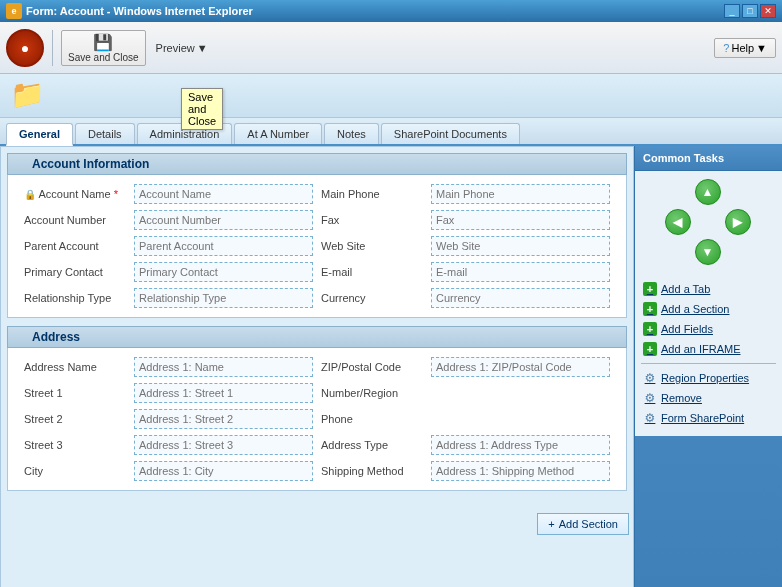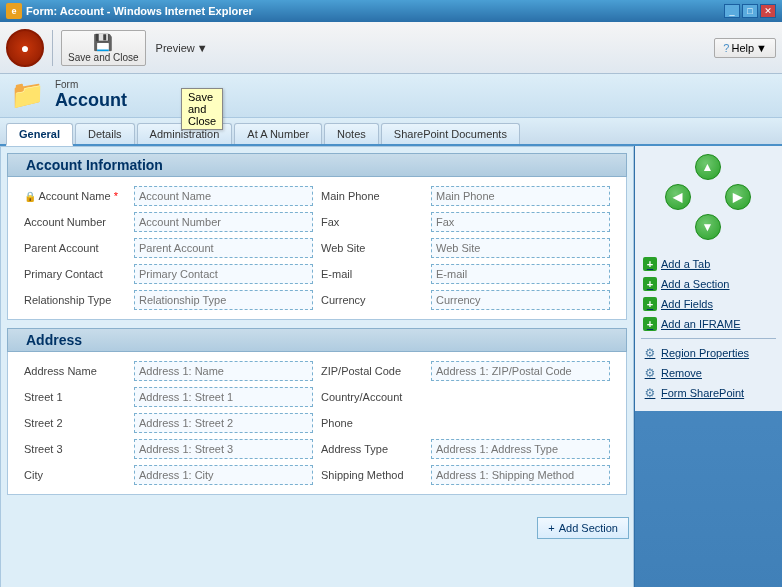--- a/index.html
+++ b/index.html
@@ -92,22 +92,22 @@
 
     
     .form-area::-webkit-scrollbar { width: 16px; }
     .form-area::-webkit-scrollbar-track { background: #e0e8f0; }
     .form-area::-webkit-scrollbar-thumb { background: #a0b8d0; border: 1px solid #8090a8; }
 
     
     .section { margin-bottom: 8px; }
     .section-header {
       background: linear-gradient(to bottom, #c8dcea, #b0cce0);
-      border: 1px solid #8ab0cc; padding: 3px 18px; font-weight: bold; color: #003366;
-      font-size: 14px;
+      border: 1px solid #8ab0cc; padding: 3px 24px; font-weight: bold; color: #003366;
+      font-size: 12px;
     }
     .section-body { background: white; border: 1px solid #aac8e0; border-top: none; padding: 6px 12px; }
     .form-grid { display: grid; grid-template-columns: 1fr 1fr; gap: 0; }
     .field-row { display: flex; align-items: center; padding: 3px 4px; min-height: 24px; }
     .field-label { width: 110px; color: #444; font-size: 11px; flex-shrink: 0; }
     .field-label.required::after { content: " *"; color: red; }
     .lock-icon { color: #cc0000; font-size: 10px; margin-right: 2px; }
     .field-input {
       flex: 1; height: 20px; border: 1px dashed #7ab0d0; background: #f5faff;
       padding: 1px 4px; font-size: 11px; color: #888; min-width: 0;
@@ -185,24 +185,20 @@
     <div class="help-btn">
       <span style="color:#4a90c8;">?</span>
       <span>Help</span>
       <span>▼</span>
     </div>
   </div>
 </div>
 
 <div class="form-header">
   <div class="form-folder-icon">📁</div>
-  <div class="form-title-block">
-    <div class="form-label">Form</div>
-    <div class="form-title">Account</div>
-  </div>
 </div>
 
 <div class="tabs-bar" id="tabs-bar">
     <div class="tab active">General</div>
     <div class="tab">Details</div>
     <div class="tab">Administration</div>
     <div class="tab">At A Number</div>
     <div class="tab">Notes</div>
     <div class="tab">SharePoint Documents</div>
   </div>
@@ -269,21 +265,21 @@
                 </div>
                 <div class="field-row">
                   <div class="field-label">ZIP/Postal Code</div>
                   <input class="field-input" type="text" placeholder="Address 1: ZIP/Postal Code" style="">
                 </div>
                 <div class="field-row">
                   <div class="field-label">Street 1</div>
                   <input class="field-input" type="text" placeholder="Address 1: Street 1" style="">
                 </div>
                 <div class="field-row">
-                  <div class="field-label">Country/Account</div>
+                  <div class="field-label">Number/Region</div>
                 </div>
                 <div class="field-row">
                   <div class="field-label">Street 2</div>
                   <input class="field-input" type="text" placeholder="Address 1: Street 2" style="">
                 </div>
                 <div class="field-row">
                   <div class="field-label">Phone</div>
                 </div>
                 <div class="field-row">
                   <div class="field-label">Street 3</div>
@@ -307,20 +303,21 @@
         </div>
       <div class="add-section-area">
         <button class="add-section-btn">
           <span>+</span>
           <span>Add Section</span>
         </button>
       </div>
     </div>
 
     <div class="right-panel">
+      <div class="right-panel-header">Common Tasks</div>
       <div class="right-panel-body">
 
         <div class="nav-arrows">
           <div class="arrows-grid">
             <div class="arrow-empty"></div>
             <div class="arrow-btn">▲</div>
             <div class="arrow-empty"></div>
             <div class="arrow-btn">◀</div>
             <div class="arrow-empty"></div>
             <div class="arrow-btn">▶</div>

